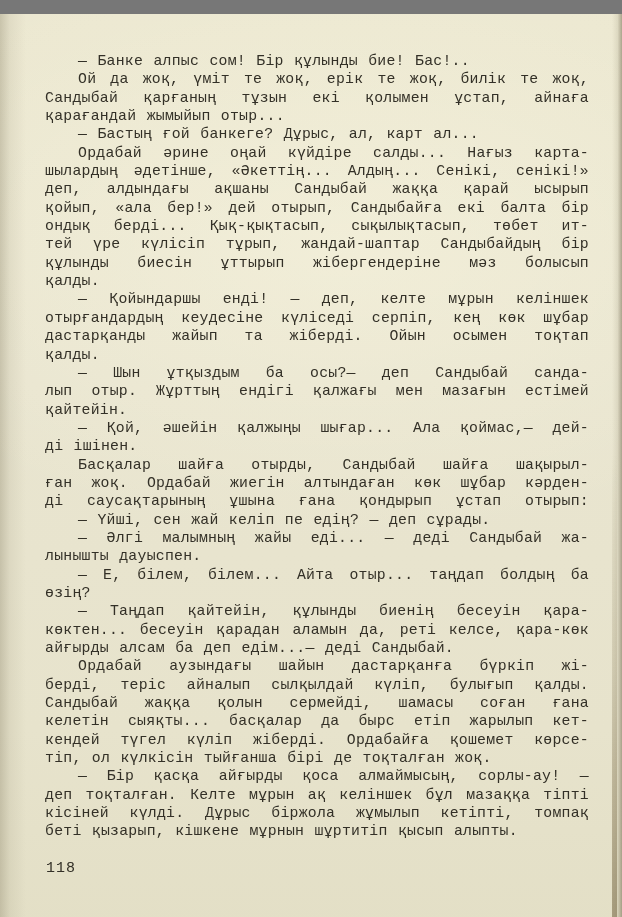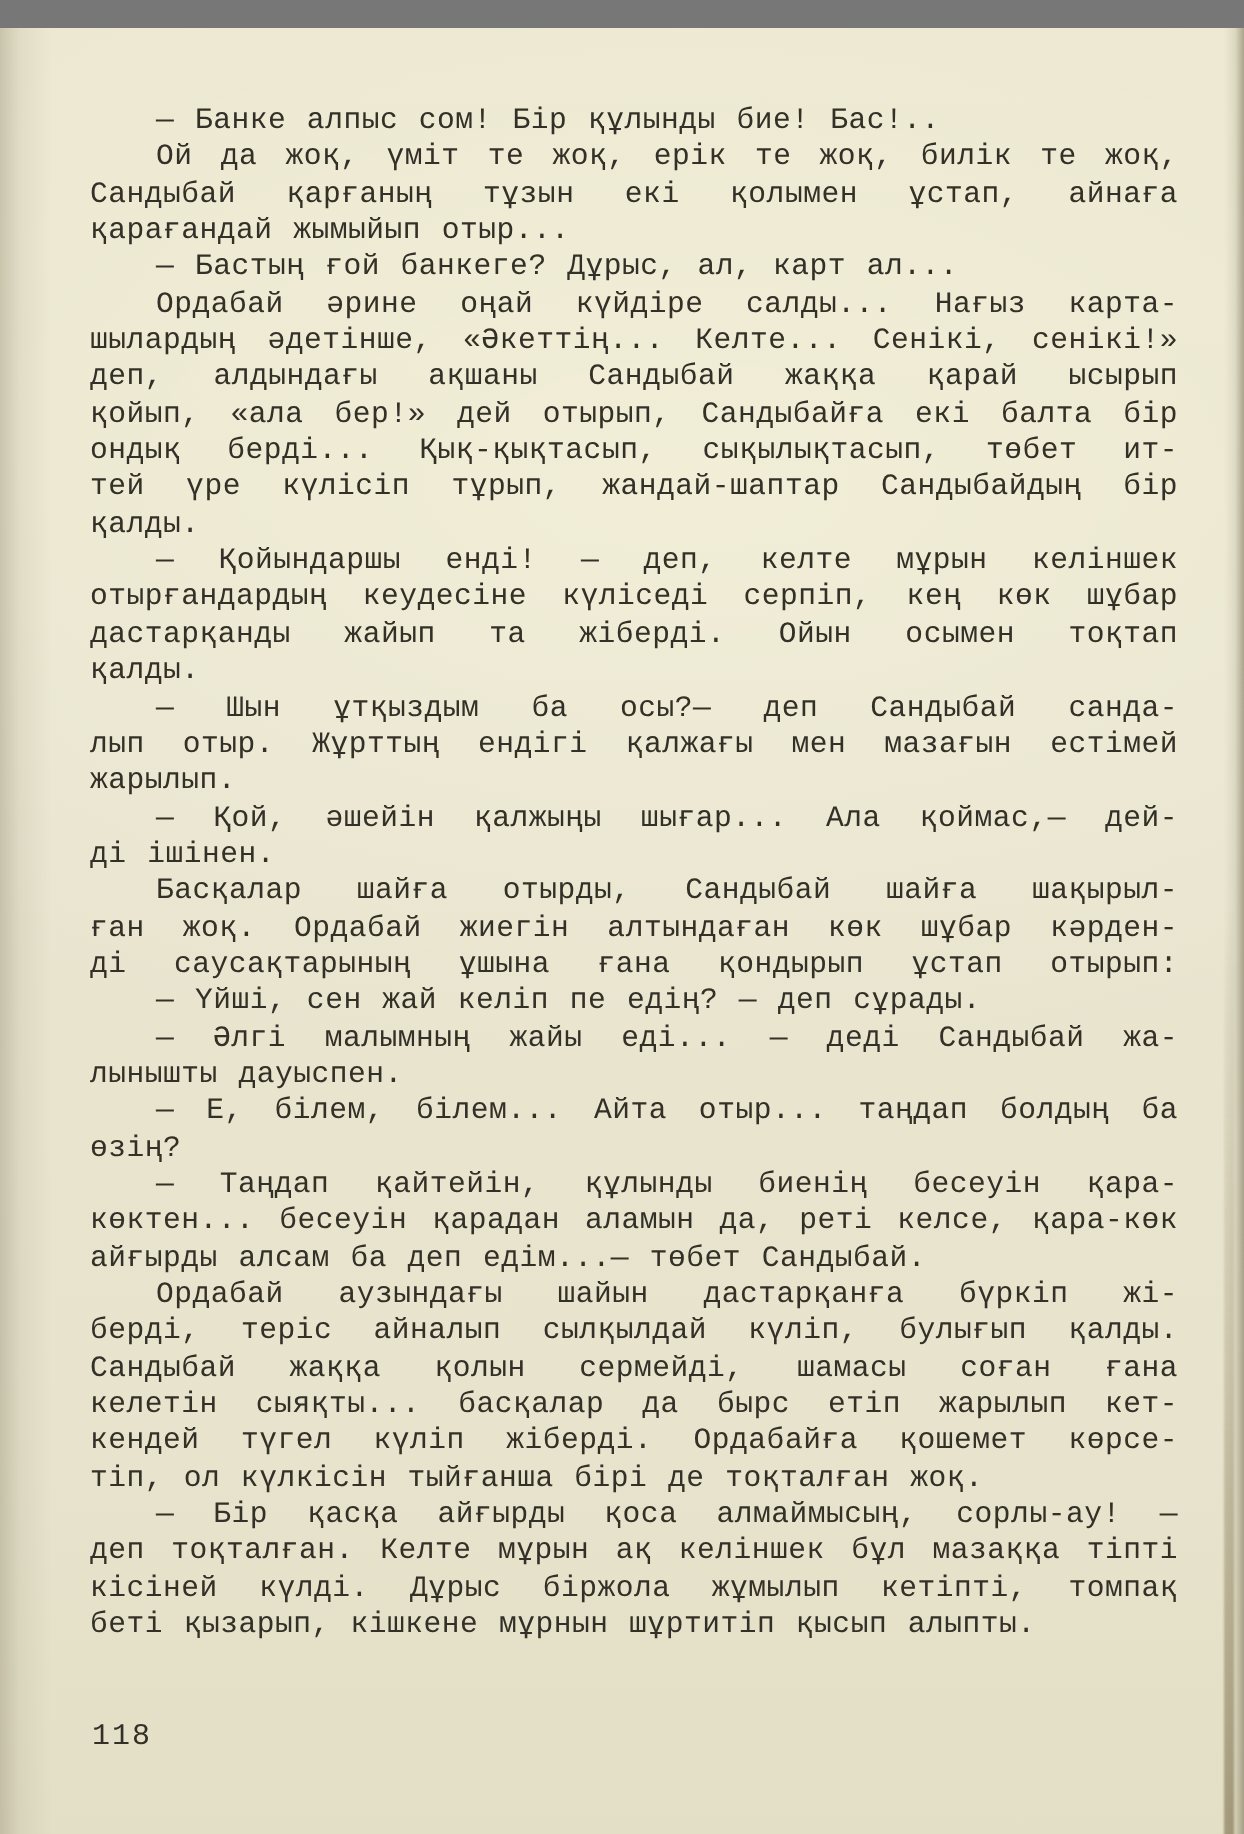--- a/index.html
+++ b/index.html
@@ -101,46 +101,47 @@
   <div class="edge-smudge"></div>
   <div class="edge-bottom"></div>
 
   <div class="text-block" id="text-block">
       <div class="line indent last">— Банке алпыс сом! Бір құлынды бие! Бас!..</div>
       <div class="line indent">Ой да жоқ, үміт те жоқ, ерік те жоқ, билік те жоқ,</div>
       <div class="line">Сандыбай қарғаның тұзын екі қолымен ұстап, айнаға</div>
       <div class="line last">қарағандай жымыйып отыр...</div>
       <div class="line indent last">— Бастың ғой банкеге? Дұрыс, ал, карт ал...</div>
       <div class="line indent">Ордабай әрине оңай күйдіре салды... Нағыз карта-</div>
-      <div class="line">шылардың әдетінше, «Әкеттің... Келте... Сенікі, сенікі!»</div>
+      <div class="line">шылардың әдетінше, «Әкеттің... Алдың... Сенікі, сенікі!»</div>
       <div class="line">деп, алдындағы ақшаны Сандыбай жаққа қарай ысырып</div>
       <div class="line">қойып, «ала бер!» дей отырып, Сандыбайға екі балта бір</div>
       <div class="line">ондық берді... Қық-қықтасып, сықылықтасып, төбет ит-</div>
       <div class="line">тей үре күлісіп тұрып, жандай-шаптар Сандыбайдың бір</div>
+      <div class="line">құлынды биесін ұттырып жібергендеріне мәз болысып</div>
       <div class="line last">қалды.</div>
       <div class="line indent">— Қойындаршы енді! — деп, келте мұрын келіншек</div>
       <div class="line">отырғандардың кеудесіне күліседі серпіп, кең көк шұбар</div>
       <div class="line">дастарқанды жайып та жіберді. Ойын осымен тоқтап</div>
       <div class="line last">қалды.</div>
       <div class="line indent">— Шын ұтқыздым ба осы?— деп Сандыбай санда-</div>
       <div class="line">лып отыр. Жұрттың ендігі қалжағы мен мазағын естімей</div>
-      <div class="line last">жарылып.</div>
+      <div class="line last">қайтейін.</div>
       <div class="line indent">— Қой, әшейін қалжыңы шығар... Ала қоймас,— дей-</div>
       <div class="line last">ді ішінен.</div>
       <div class="line indent">Басқалар шайға отырды, Сандыбай шайға шақырыл-</div>
       <div class="line">ған жоқ. Ордабай жиегін алтындаған көк шұбар кәрден-</div>
       <div class="line">ді саусақтарының ұшына ғана қондырып ұстап отырып:</div>
       <div class="line indent last">— Үйші, сен жай келіп пе едің? — деп сұрады.</div>
       <div class="line indent">— Әлгі малымның жайы еді... — деді Сандыбай жа-</div>
       <div class="line last">лынышты дауыспен.</div>
       <div class="line indent">— Е, білем, білем... Айта отыр... таңдап болдың ба</div>
       <div class="line last">өзің?</div>
       <div class="line indent">— Таңдап қайтейін, құлынды биенің бесеуін қара-</div>
       <div class="line">көктен... бесеуін қарадан аламын да, реті келсе, қара-көк</div>
-      <div class="line last">айғырды алсам ба деп едім...— төбет Сандыбай.</div>
+      <div class="line last">айғырды алсам ба деп едім...— деді Сандыбай.</div>
       <div class="line indent">Ордабай аузындағы шайын дастарқанға бүркіп жі-</div>
       <div class="line">берді, теріс айналып сылқылдай күліп, булығып қалды.</div>
       <div class="line">Сандыбай жаққа қолын сермейді, шамасы соған ғана</div>
       <div class="line">келетін сыяқты... басқалар да бырс етіп жарылып кет-</div>
       <div class="line">кендей түгел күліп жіберді. Ордабайға қошемет көрсе-</div>
       <div class="line last">тіп, ол күлкісін тыйғанша бірі де тоқталған жоқ.</div>
       <div class="line indent">— Бір қасқа айғырды қоса алмаймысың, сорлы-ау! —</div>
       <div class="line">деп тоқталған. Келте мұрын ақ келіншек бұл мазаққа тіпті</div>
       <div class="line">кісіней күлді. Дұрыс біржола жұмылып кетіпті, томпақ</div>
       <div class="line last">беті қызарып, кішкене мұрнын шұртитіп қысып алыпты.</div>

